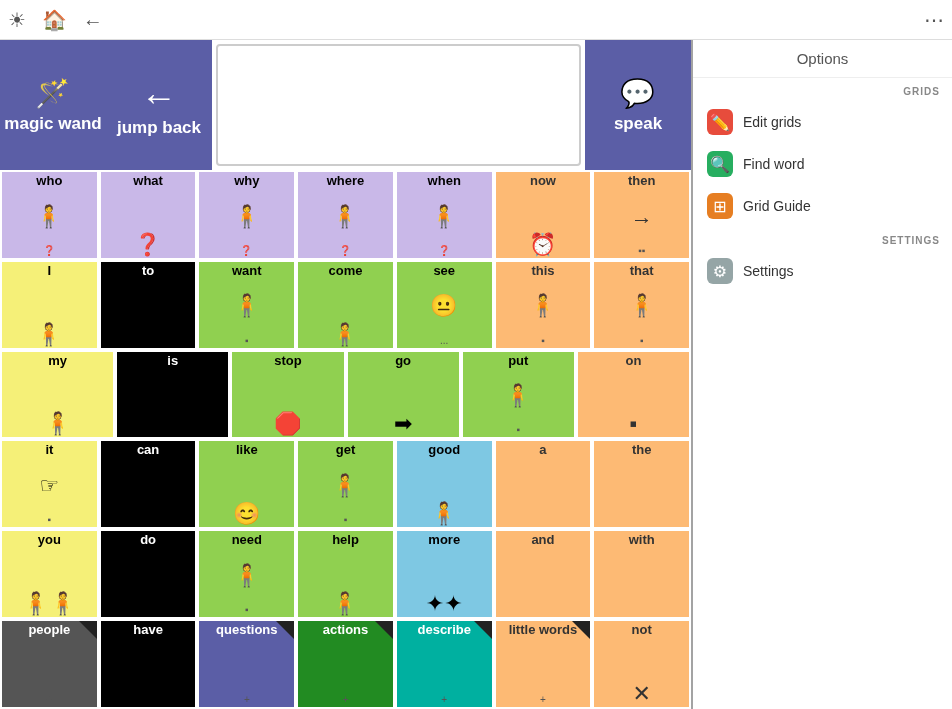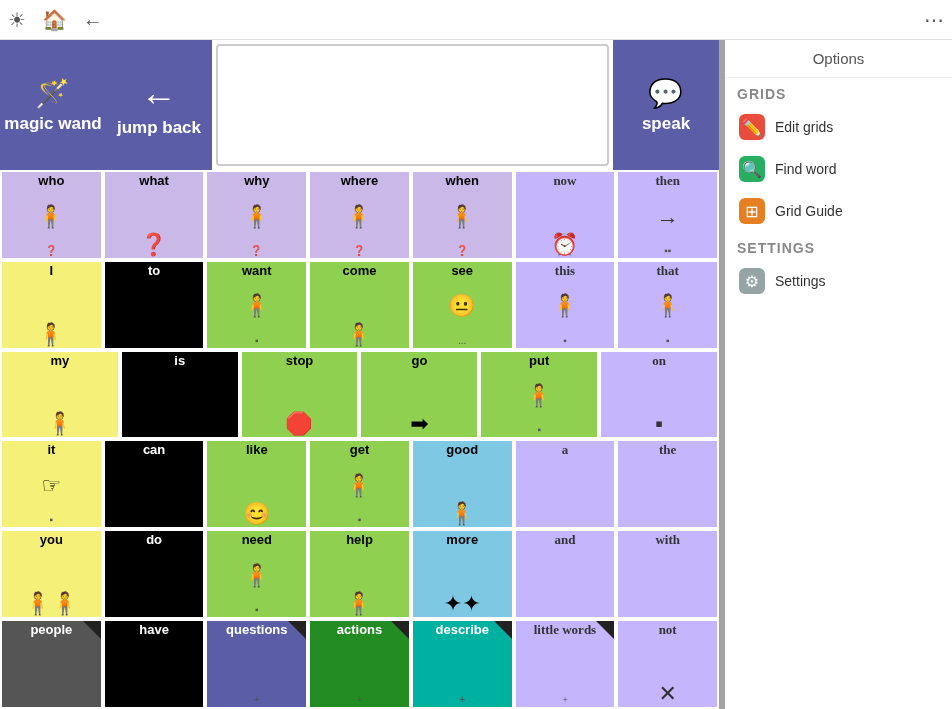--- a/index.html
+++ b/index.html
@@ -47,46 +47,47 @@
     .cell-label { font-size: 13px; font-weight: bold; text-align: center; line-height: 1.1; }
     .cell-img { font-size: 28px; text-align: center; }
     .cell-sub { font-size: 10px; text-align: center; color: #555; }
 
     
     .purple-cell { background: #c9b8e8; }
     .green-cell { background: #000000; color: white; }
     .green-light-cell { background: #90d050; }
     .yellow-cell { background: #f5f078; }
     .blue-cell { background: #7ec8e3; gap: 8px; }
-    .white-cell { background: #c4b5fd; color: #333; font-family: Liberation Serif, serif; }
+    .white-cell { background: #fdba74; color: #333; }
     .dark-purple-cell { background: #5b5ea6; color: white; }
     .teal-cell { background: #00b0a0; color: white; gap: 12px; }
     .add-cell-people { background: #555; color: white; }
     .green-dark-cell { background: #228B22; color: white; }
 
     
     .corner-triangle::after {
       content: ''; position: absolute; top: 0; right: 0;
       width: 0; height: 0;
       border-style: solid; border-width: 0 18px 18px 0;
       border-color: transparent #222 transparent transparent;
     }
 
     
     .options-panel {
-      width: 233px; background: #fff; border-left: 6px solid #a3a3a3;
+      width: 261px; background: #fff; border-left: 2px solid #a3a3a3;
       display: flex; flex-direction: column;
     }
     .options-title {
       text-align: center; padding: 10px; font-size: 15px; color: #555;
       border-bottom: 1px solid #eee;
     }
     .options-section-label {
-      font-size: 14px; font-weight: bold; color: #888; padding: 8px 12px 4px;
+      font-size: 10px; font-weight: bold; color: #888; padding: 8px 12px 4px;
       letter-spacing: 1px;
+      text-align: right;
     }
     .options-item {
       display: flex; align-items: center; gap: 10px; padding: 8px 14px;
       cursor: pointer; font-size: 14px; color: #333;
     }
     .options-icon { width: 26px; height: 26px; display: flex; align-items: center; justify-content: center; border-radius: 6px; font-size: 16px; }
     .icon-red { background: #e74c3c; color: white; }
     .icon-green { background: #27ae60; color: white; }
     .icon-orange { background: #e67e22; color: white; }
     .icon-grey { background: #95a5a6; color: white; }

